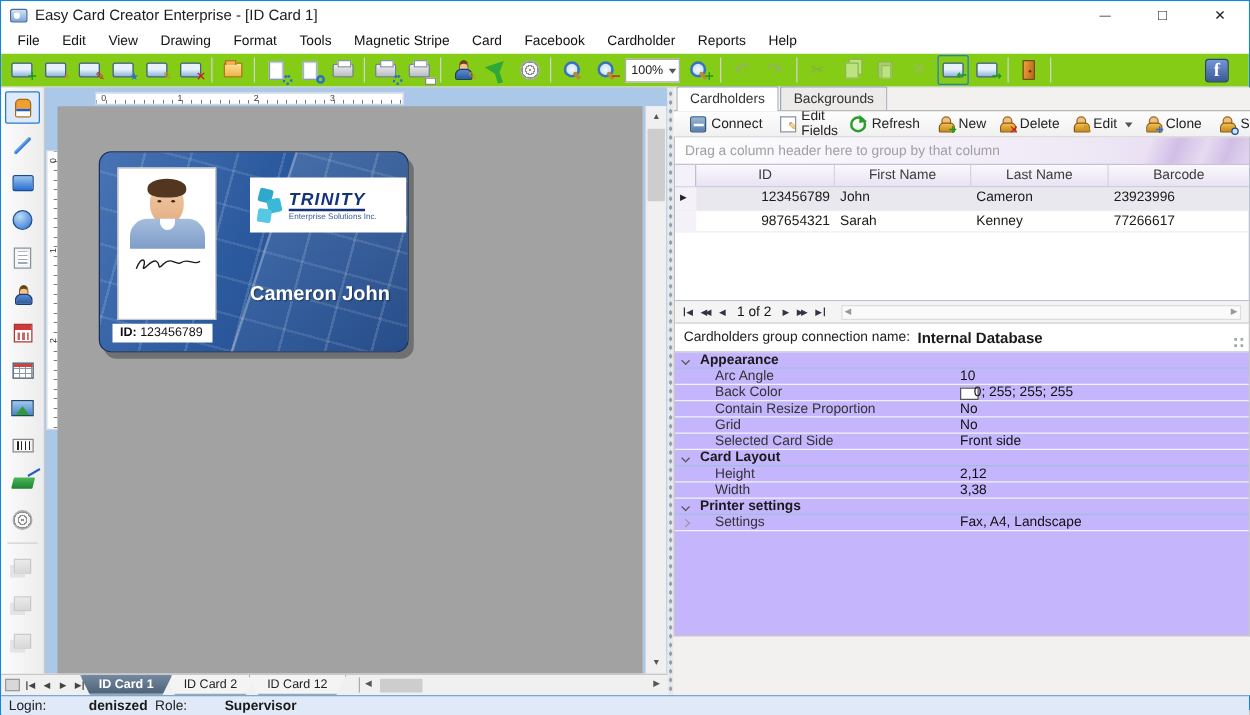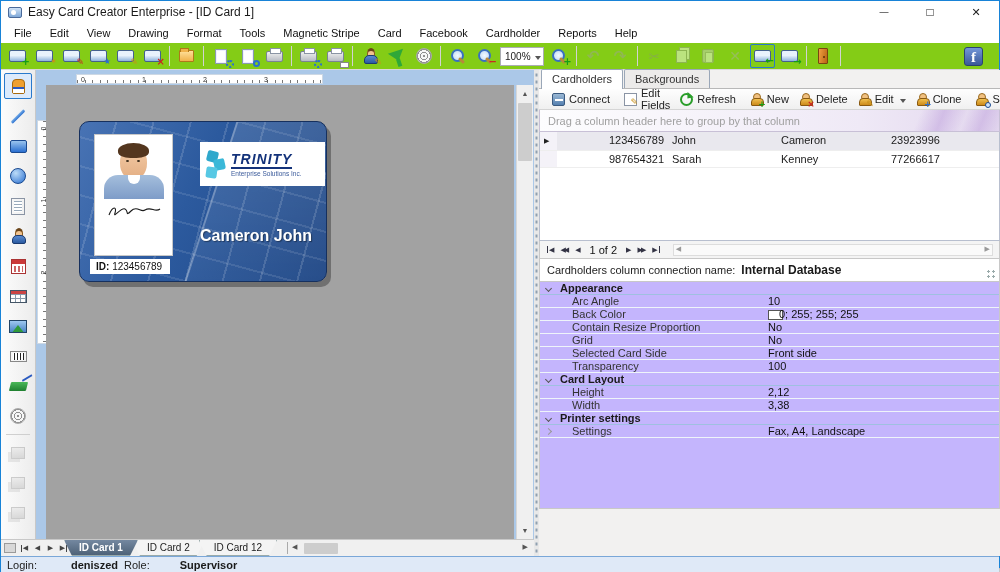--- a/index.html
+++ b/index.html
@@ -537,20 +537,27 @@
           <span>Search</span>
         </span>
 
     </div>
 
     <div class="groupbar">
       <span class="grouphint">Drag a column header here to group by that column</span>
     </div>
 
     <div class="grid">
+      <div class="grow ghead">
+        <span class="gc ind"></span>
+        <span class="gc c0">ID</span>
+        <span class="gc c1">First Name</span>
+        <span class="gc c2">Last Name</span>
+        <span class="gc c3">Barcode</span>
+      </div>
       <div class="grow gbody sel">
         <span class="gc ind rowmark"></span>
         <span class="gc c0">123456789</span>
         <span class="gc c1">John</span>
         <span class="gc c2">Cameron</span>
         <span class="gc c3">23923996</span>
       </div>
       <div class="grow gbody r2">
         <span class="gc ind"></span>
         <span class="gc c0">987654321</span>
@@ -582,21 +589,21 @@
       <span class="pg bar-r">
           <span class="g-next"></span>
         </span>
       <span class="pgscroll">
         <span class="hs-l g-prev"></span>
         <span class="hs-r g-next"></span>
       </span>
     </div>
 
     <div class="connbar">
-      <span class="connlabel">Cardholders column connection name:</span>
+      <span class="connlabel">Cardholders group connection name:</span>
       <span class="connvalue">Internal Database</span>
       <span class="conngrip"></span>
     </div>
 
     <div class="props">
       <div class="prow cat">
         <span class="chev"></span>
         <span class="pname">Appearance</span>
       </div>
       <div class="prow">
@@ -612,24 +619,20 @@
         <span class="plabel">Contain Resize Proportion</span>
         <span class="pval">No</span>
       </div>
       <div class="prow">
         <span class="plabel">Grid</span>
         <span class="pval">No</span>
       </div>
       <div class="prow">
         <span class="plabel">Selected Card Side</span>
         <span class="pval bold">Front side</span>
-      </div>
-      <div class="prow">
-        <span class="plabel">Transparency</span>
-        <span class="pval">100</span>
       </div>
       <div class="prow cat">
         <span class="chev"></span>
         <span class="pname">Card Layout</span>
       </div>
       <div class="prow">
         <span class="plabel">Height</span>
         <span class="pval bold">2,12</span>
       </div>
       <div class="prow">

